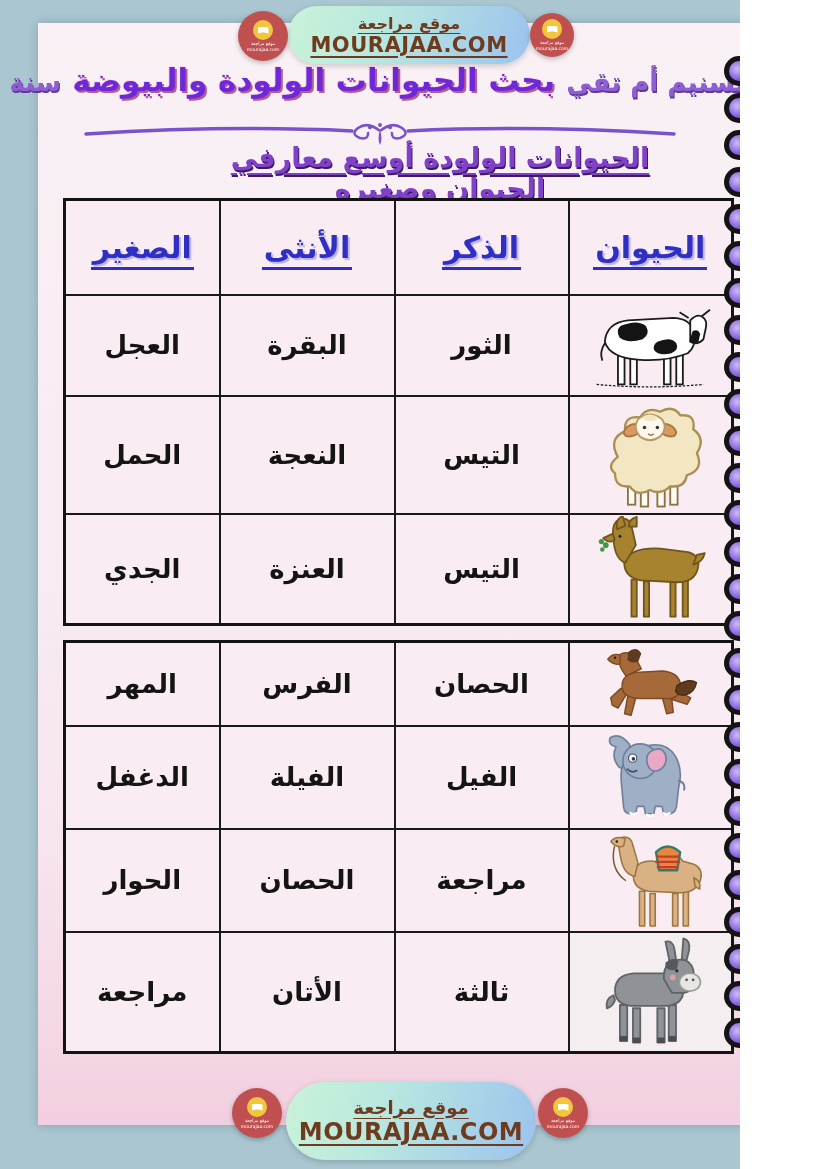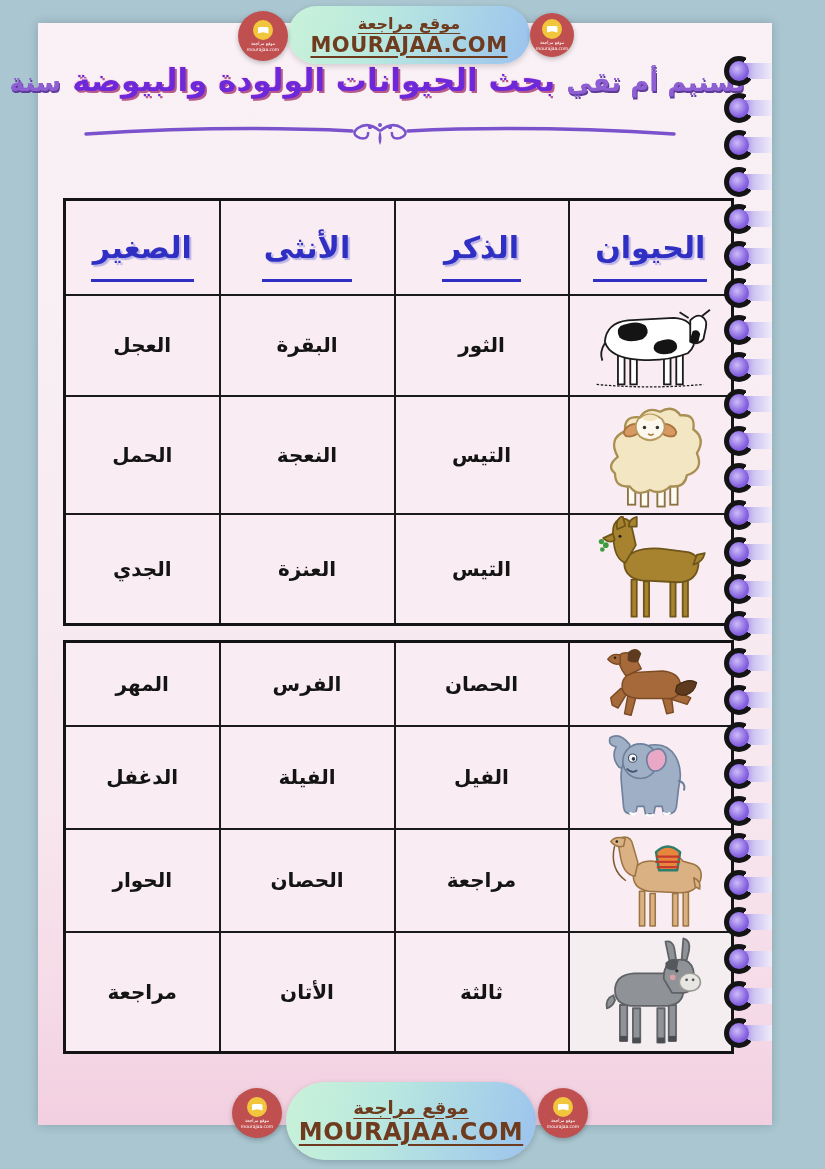--- a/index.html
+++ b/index.html
@@ -1,17 +1,17 @@
 <!DOCTYPE html>
 <html><head>
 <meta charset="utf-8">
 <style>
   html,body{margin:0;padding:0;}
   body{font-family:"DejaVu Sans",sans-serif;}
-  #screen{position:relative;width:825px;height:1169px;background:#a9c6d1;overflow:hidden;text-decoration:underline;}
+  #screen{position:relative;width:740px;height:1169px;background:#a9c6d1;overflow:hidden;text-decoration:underline;}
 
   
   .paper{position:absolute;left:38px;top:23px;width:734px;height:1102px;
     background:linear-gradient(180deg,#f9f1f5 0%,#f8ecf2 45%,#f7e6ee 72%,#f5dbe7 88%,#f2cfe0 100%);
     box-shadow:0 0 10px rgba(0,0,0,.18);}
 
   
   .pill{position:absolute;border-radius:40px;
     background:linear-gradient(105deg,#c9f2d8 0%,#b9e8df 38%,#9cc3ee 100%);
     display:flex;flex-direction:column;align-items:center;justify-content:center;
@@ -54,22 +54,22 @@
 
   
   table.tbl{position:absolute;left:63px;width:668px;border-collapse:collapse;table-layout:fixed;
     direction:rtl;z-index:3;background:transparent;}
   table.tbl1{top:198px;}
   table.tbl2{top:640px;}
   .tbl td,.tbl th{border:2px solid #1a1a1a;text-align:center;vertical-align:middle;
     background:#f9ecf2;overflow:hidden;padding:0;}
   .tbl{border:3px solid #141414;}
   .tbl th{color:#2f2fc4;font-size:30px;font-weight:bold;text-shadow:2px 2px 1px rgba(110,110,215,.45);}
-  .tbl th span{border-bottom:3px solid #2f2fc4;padding:0 2px 14px 2px;}
-  .tbl td.txt{color:#141414;font-size:20px;font-weight:bold;}
+  .tbl th span{border-bottom:3px solid #2f2fc4;padding:0 2px 2px 2px;}
+  .tbl td.txt{color:#141414;font-size:26px;font-weight:bold;}
   .tbl td.animal{background:#f9ecf2;}
   .tbl td.animal.light{background:#f4eef0;}
   .tbl svg{display:block;margin:0 auto;}
 
   
   .rings{position:absolute;left:724px;top:56px;width:48px;height:1000px;z-index:8;}
   .ring{position:absolute;left:0;width:48px;height:30px;}
   .ring .strip{position:absolute;left:15px;top:7px;width:33px;height:16px;
     background:linear-gradient(90deg,#8f6fe4,#cfc5f1 45%,#efecf9);}
   .ring .c{position:absolute;left:0;top:0;width:30px;height:30px;border-radius:50%;
@@ -117,20 +117,21 @@
         <path d="M300 11 q-12 -10 -22 -3 q-8 6 2 10 q9 2 8 -6"></path>
         <path d="M300 11 q12 -10 22 -3 q8 6 -2 10 q-9 2 -8 -6"></path>
       </g>
       <path d="M300 10 q-3 9 0 15 q3 -6 0 -15" fill="#7a52cc"></path>
       <circle cx="290" cy="7" r="2.2" fill="#7a52cc"></circle>
       <circle cx="310" cy="7" r="2.2" fill="#7a52cc"></circle>
       <circle cx="300" cy="5" r="2" fill="#7a52cc"></circle>
     </svg>
   </div>
 
+  <div class="subtitle">الحيوانات الولودة أوسع معارفي الحيوان وصغيره</div>
 
   <table class="tbl tbl1">
     <colgroup>
         <col style="width:164px">
         <col style="width:174px">
         <col style="width:175px">
         <col style="width:155px">
       </colgroup>
     <tbody>
         <tr style="height:95px">

